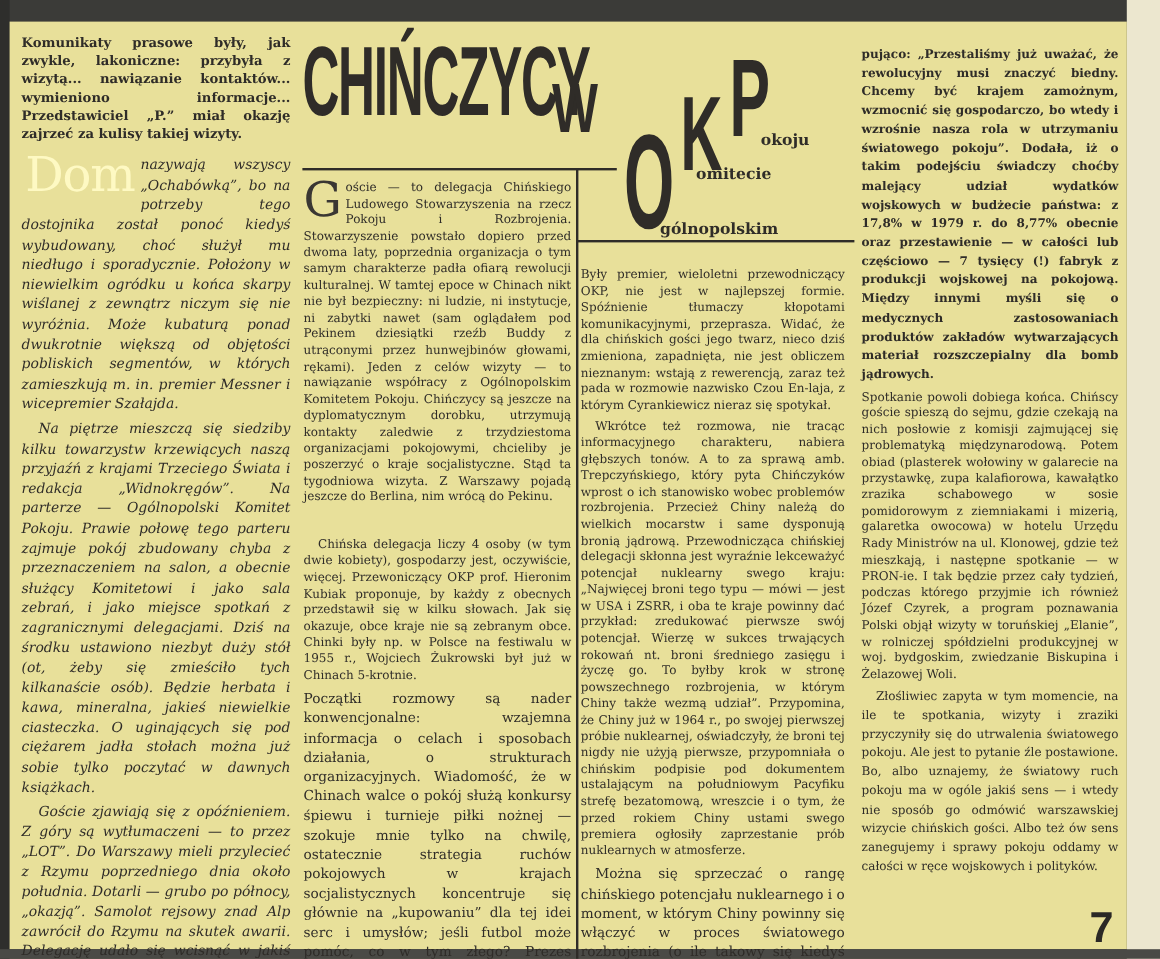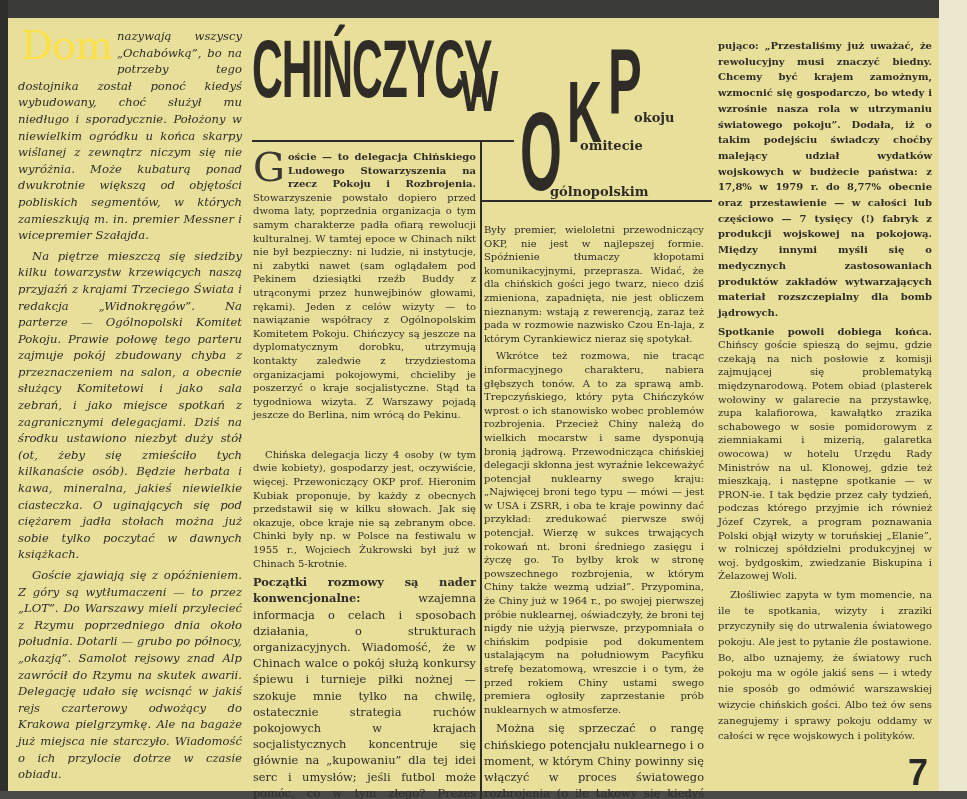--- a/index.html
+++ b/index.html
@@ -6,39 +6,39 @@
   body { width:967px; height:799px; background:#3a3a36; position:relative; overflow:hidden; font-family:"DejaVu Serif", serif; }
   .topbar { position:absolute; left:0; top:0; width:967px; height:18px; background:#3b3b38; }
   .leftbar { position:absolute; left:0; top:0; width:8px; height:799px; background:#2e2e2c; }
   .bottombar { position:absolute; left:0; bottom:0; width:967px; height:8px; background:#4a4a46; }
   .page { position:absolute; left:8px; top:18px; width:931px; height:773px; background:#e8e09a; }
   .rightstrip { position:absolute; left:939px; top:0; width:28px; height:799px; background:#ece7cf; }
   .col { position:absolute; color:#2f2c28; text-align:justify; }
   .col p { margin:0 0 4px 0; }
   .c1 { left:18px; top:28px; width:224px; font-size:11.6px; line-height:16.6px; font-style:italic; font-family:"DejaVu Serif", serif; }
   .c1 .lead { font-style:normal; font-weight:bold; font-size:11px; line-height:15.2px; margin-bottom:10px; }
-  .dropcap-dom { float:left; font-size:40px; line-height:34px; font-style:normal; margin:0 5px 0 3px; font-family:"DejaVu Serif", serif; color:#fde047; letter-spacing:-1px; }
+  .dropcap-dom { float:left; font-size:40px; line-height:34px; font-style:normal; margin:0 5px 0 3px; font-family:"DejaVu Serif", serif; color:#fef9c3; letter-spacing:-1px; }
   .c2 { left:253px; top:150px; width:223px; font-size:10px; line-height:13.6px; }
   .c2 .bigger { font-size:11.4px; line-height:16.2px; }
   .dropG { float:left; font-size:40px; line-height:30px; margin:2px 3px 0 0; font-family:"DejaVu Serif", serif; color:#3a3733; }
   .c3 { left:484px; top:223px; width:220px; font-size:10px; line-height:13.6px; }
   .c3 .bigger { font-size:11.4px; line-height:16.2px; }
   .c4 { left:718px; top:38px; width:214px; font-size:10.6px; line-height:14px; font-weight:bold; }
   .c4 .serifplain { font-weight:normal; font-size:10px; line-height:15.7px; }
   .pagenum { position:absolute; left:908px; top:752px; font-size:36px; font-weight:bold; color:#2b2926; font-family:"Liberation Sans", sans-serif; }
   .title { position:absolute; left:252px; top:28px; color:#2f2c28; font-family:"Liberation Sans Narrow","Liberation Sans", sans-serif; font-weight:bold; }
   .t-chinczycy { position:absolute; left:0; top:0; font-size:82px; line-height:82px; transform:scaleX(0.52); transform-origin:left top; letter-spacing:-2px; white-space:nowrap; }
   .t-w { position:absolute; left:208px; top:34px; font-size:58px; line-height:58px; transform:scaleX(0.7); transform-origin:left top; }
   .t-o { position:absolute; left:268px; top:68px; font-size:112px; line-height:112px; transform:scaleX(0.48); transform-origin:left top; }
   .t-k { position:absolute; left:315px; top:40px; font-size:88px; line-height:88px; transform:scaleX(0.55); transform-origin:left top; }
   .t-p { position:absolute; left:356px; top:8px; font-size:92px; line-height:92px; transform:scaleX(0.55); transform-origin:left top; }
   .t-small { position:absolute; font-family:"DejaVu Serif", serif; font-size:13px; font-weight:bold; }
   .rule-h { position:absolute; background:#2f2c28; }
   .rule-v { position:absolute; background:#2f2c28; }
-  b.h { font-weight:bold; }
+  b.h { font-weight:normal; }
 </style>
 </head>
 <body>
 
 <div class="topbar"></div>
 <div class="leftbar"></div>
 <div class="rightstrip"></div>
 <div class="page"></div>
 <div class="bottombar"></div>
 
@@ -51,20 +51,21 @@
   <span class="t-small" style="left:382px; top:82px;">okoju</span>
   <span class="t-small" style="left:328px; top:110px;">omitecie</span>
   <span class="t-small" style="left:298px; top:156px;">gólnopolskim</span>
 </div>
 
 <div class="rule-h" style="left:252px; top:140px; width:262px; height:2px;"></div>
 <div class="rule-v" style="left:480px; top:140px; width:2px; height:660px;"></div>
 <div class="rule-h" style="left:480px; top:200px; width:232px; height:2px;"></div>
 
 <div class="col c1">
+  <p class="lead">Komunikaty prasowe były, jak zwykle, lakoniczne: przybyła z wizytą... nawiązanie kontaktów... wymieniono informacje... Przedstawiciel „P.” miał okazję zajrzeć za kulisy takiej wizyty.</p>
   <p><span class="dropcap-dom">Dom</span><span>nazywają wszyscy „Ochabówką”, bo na potrzeby tego dostojnika został ponoć kiedyś wybudowany, choć służył mu niedługo i sporadycznie. Położony w niewielkim ogródku u końca skarpy wiślanej z zewnątrz niczym się nie wyróżnia. Może kubaturą ponad dwukrotnie większą od objętości pobliskich segmentów, w których zamieszkują m. in. premier Messner i wicepremier Szałajda.</span></p>
   <p style="text-indent:14px;">Na piętrze mieszczą się siedziby kilku towarzystw krzewiących naszą przyjaźń z krajami Trzeciego Świata i redakcja „Widnokręgów”. Na parterze — Ogólnopolski Komitet Pokoju. Prawie połowę tego parteru zajmuje pokój zbudowany chyba z przeznaczeniem na salon, a obecnie służący Komitetowi i jako sala zebrań, i jako miejsce spotkań z zagranicznymi delegacjami. Dziś na środku ustawiono niezbyt duży stół (ot, żeby się zmieściło tych kilkanaście osób). Będzie herbata i kawa, mineralna, jakieś niewielkie ciasteczka. O uginających się pod ciężarem jadła stołach można już sobie tylko poczytać w dawnych książkach.</p>
   <p style="text-indent:14px;">Goście zjawiają się z opóźnieniem. Z góry są wytłumaczeni — to przez „LOT”. Do Warszawy mieli przylecieć z Rzymu poprzedniego dnia około południa. Dotarli — grubo po północy, „okazją”. Samolot rejsowy znad Alp zawrócił do Rzymu na skutek awarii. Delegację udało się wcisnąć w jakiś rejs czarterowy odwożący do Krakowa pielgrzymkę. Ale na bagaże już miejsca nie starczyło. Wiadomość o ich przylocie dotrze w czasie obiadu.</p>
 </div>
 
 <div class="col c2">
   <p><span class="dropG">G</span><b class="h">oście — to delegacja Chińskiego Ludowego Stowarzyszenia na rzecz Pokoju i Rozbrojenia.</b> <span>Stowarzyszenie powstało dopiero przed dwoma laty, poprzednia organizacja o tym samym charakterze padła ofiarą rewolucji kulturalnej. W tamtej epoce w Chinach nikt nie był bezpieczny: ni ludzie, ni instytucje, ni zabytki nawet (sam oglądałem pod Pekinem dziesiątki rzeźb Buddy z utrąconymi przez hunwejbinów głowami, rękami). Jeden z celów wizyty — to nawiązanie współracy z Ogólnopolskim Komitetem Pokoju. Chińczycy są jeszcze na dyplomatycznym dorobku, utrzymują kontakty zaledwie z trzydziestoma organizacjami pokojowymi, chcieliby je poszerzyć o kraje socjalistyczne. Stąd ta tygodniowa wizyta. Z Warszawy pojadą jeszcze do Berlina, nim wrócą do Pekinu.</span></p>
   <p style="text-indent:12px;margin-top:26px;">Chińska delegacja liczy 4 osoby (w tym dwie kobiety), gospodarzy jest, oczywiście, więcej. Przewoniczący OKP prof. Hieronim Kubiak proponuje, by każdy z obecnych przedstawił się w kilku słowach. Jak się okazuje, obce kraje nie są zebranym obce. Chinki były np. w Polsce na festiwalu w 1955 r., Wojciech Żukrowski był już w Chinach 5-krotnie.</p>
   <p class="bigger"><b class="h">Początki rozmowy są nader konwencjonalne:</b> <span>wzajemna informacja o celach i sposobach działania, o strukturach organizacyjnych. Wiadomość, że w Chinach walce o pokój służą konkursy śpiewu i turnieje piłki nożnej — szokuje mnie tylko na chwilę, ostatecznie strategia ruchów pokojowych w krajach socjalistycznych koncentruje się głównie na „kupowaniu” dla tej idei serc i umysłów; jeśli futbol może pomóc, co w tym złego? Prezes Żukrowski sugeruje wzmożenie wzajemnej wymiany kulturalnej między obu państwami, Chińczycy odpowiadają, że to sprawa odpowiednich ministerstw. Nie mogę dociec: unik wobec propozycji, czy niezręczność językowa.</span></p>
 

